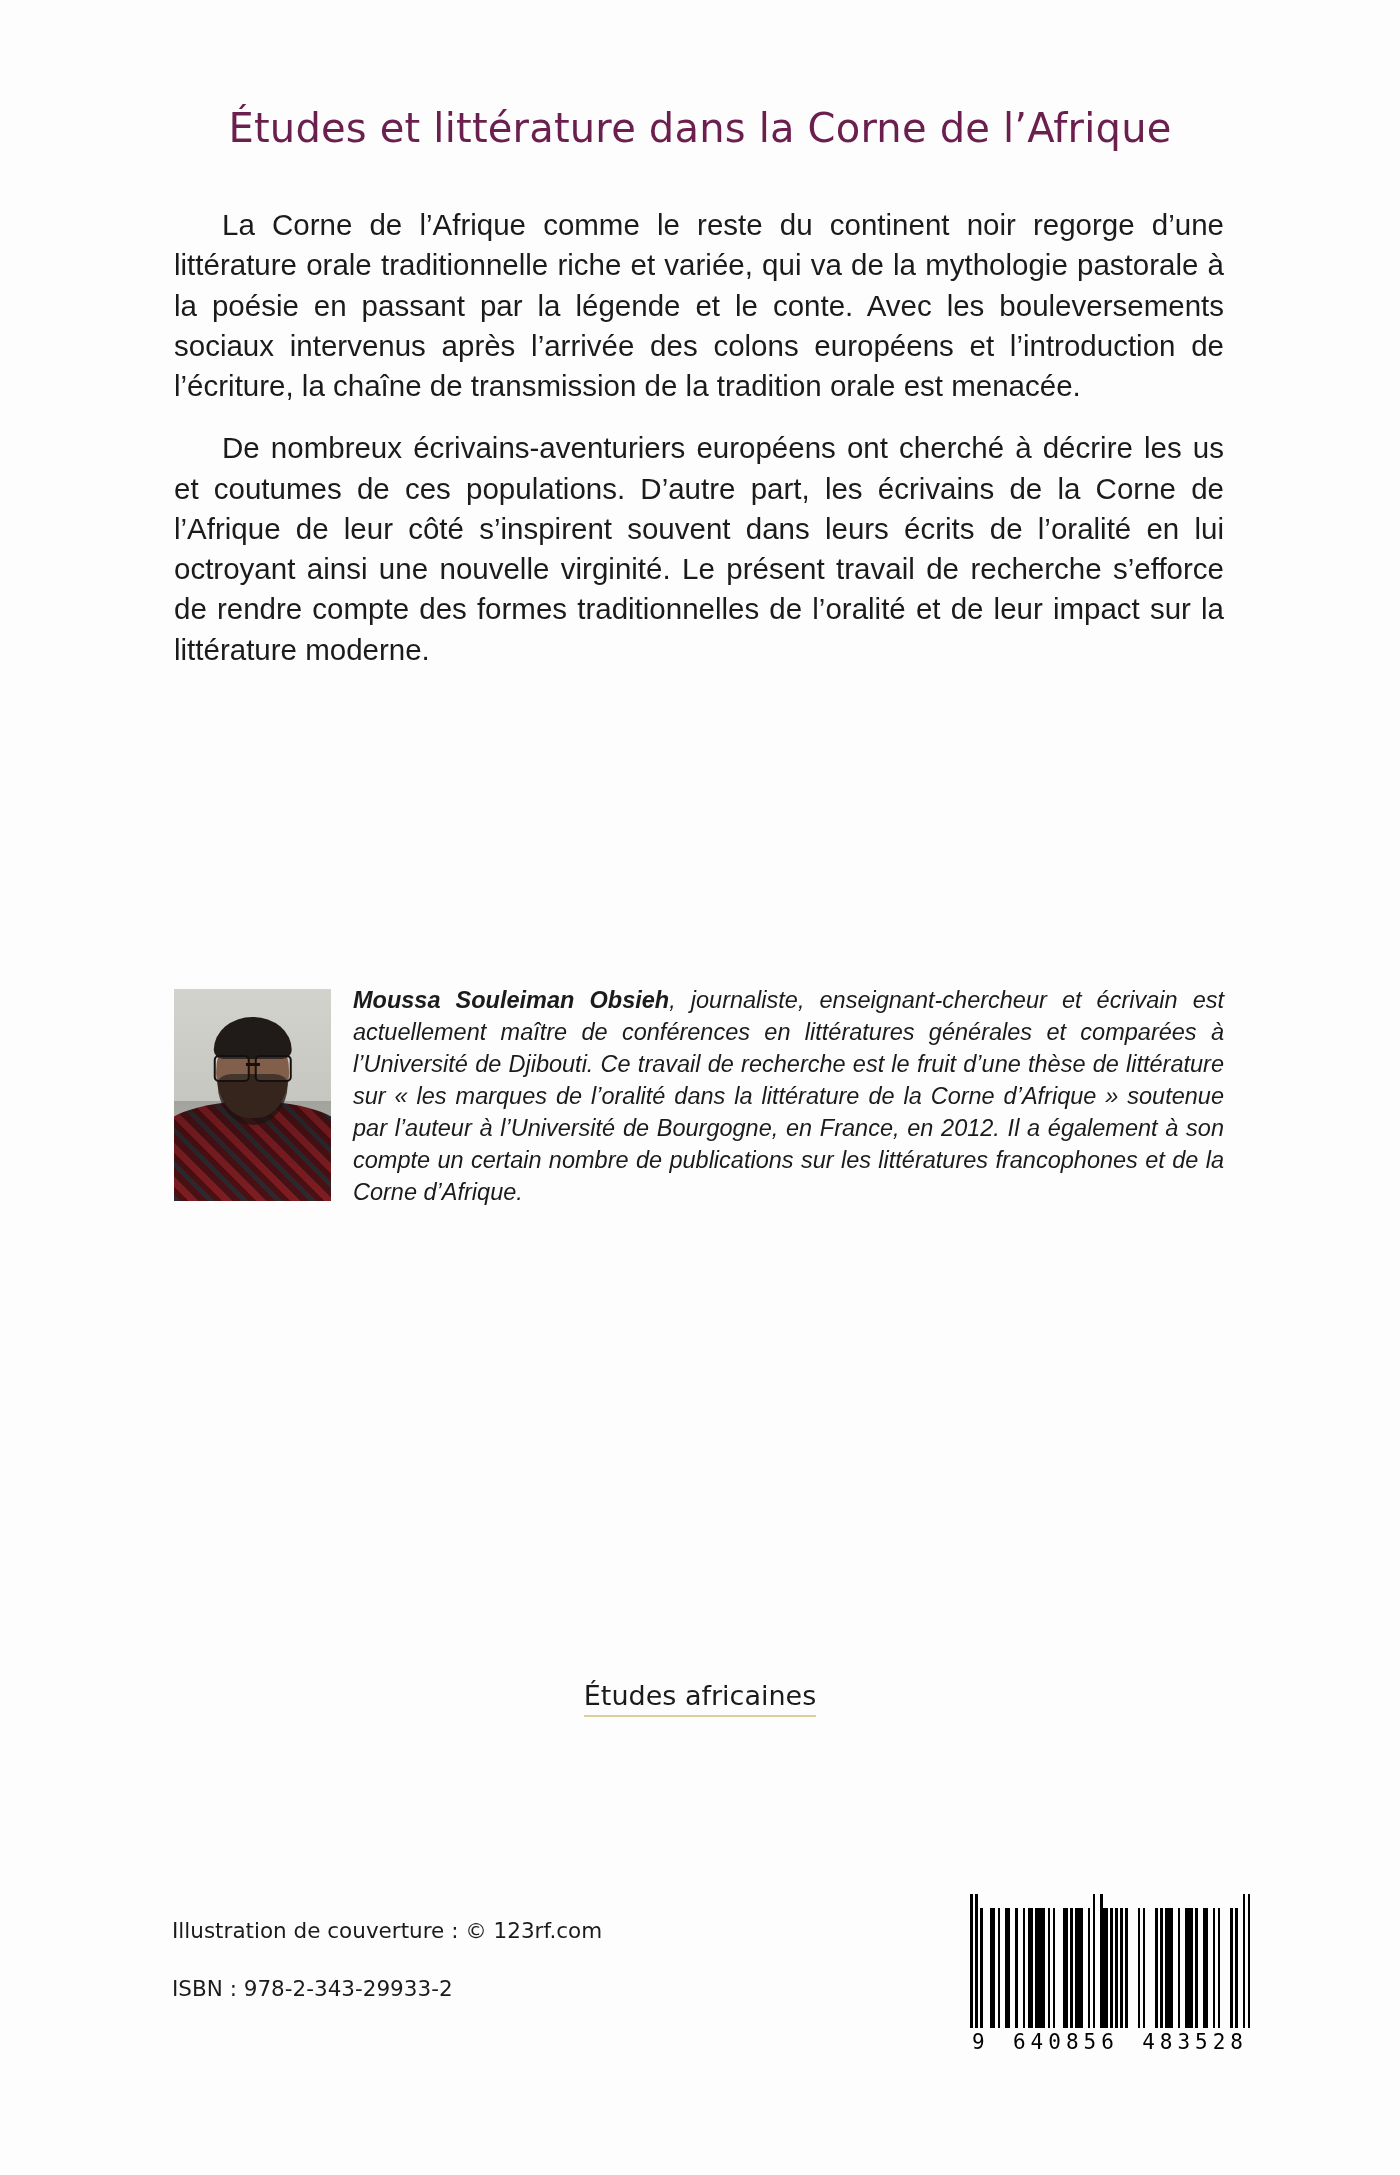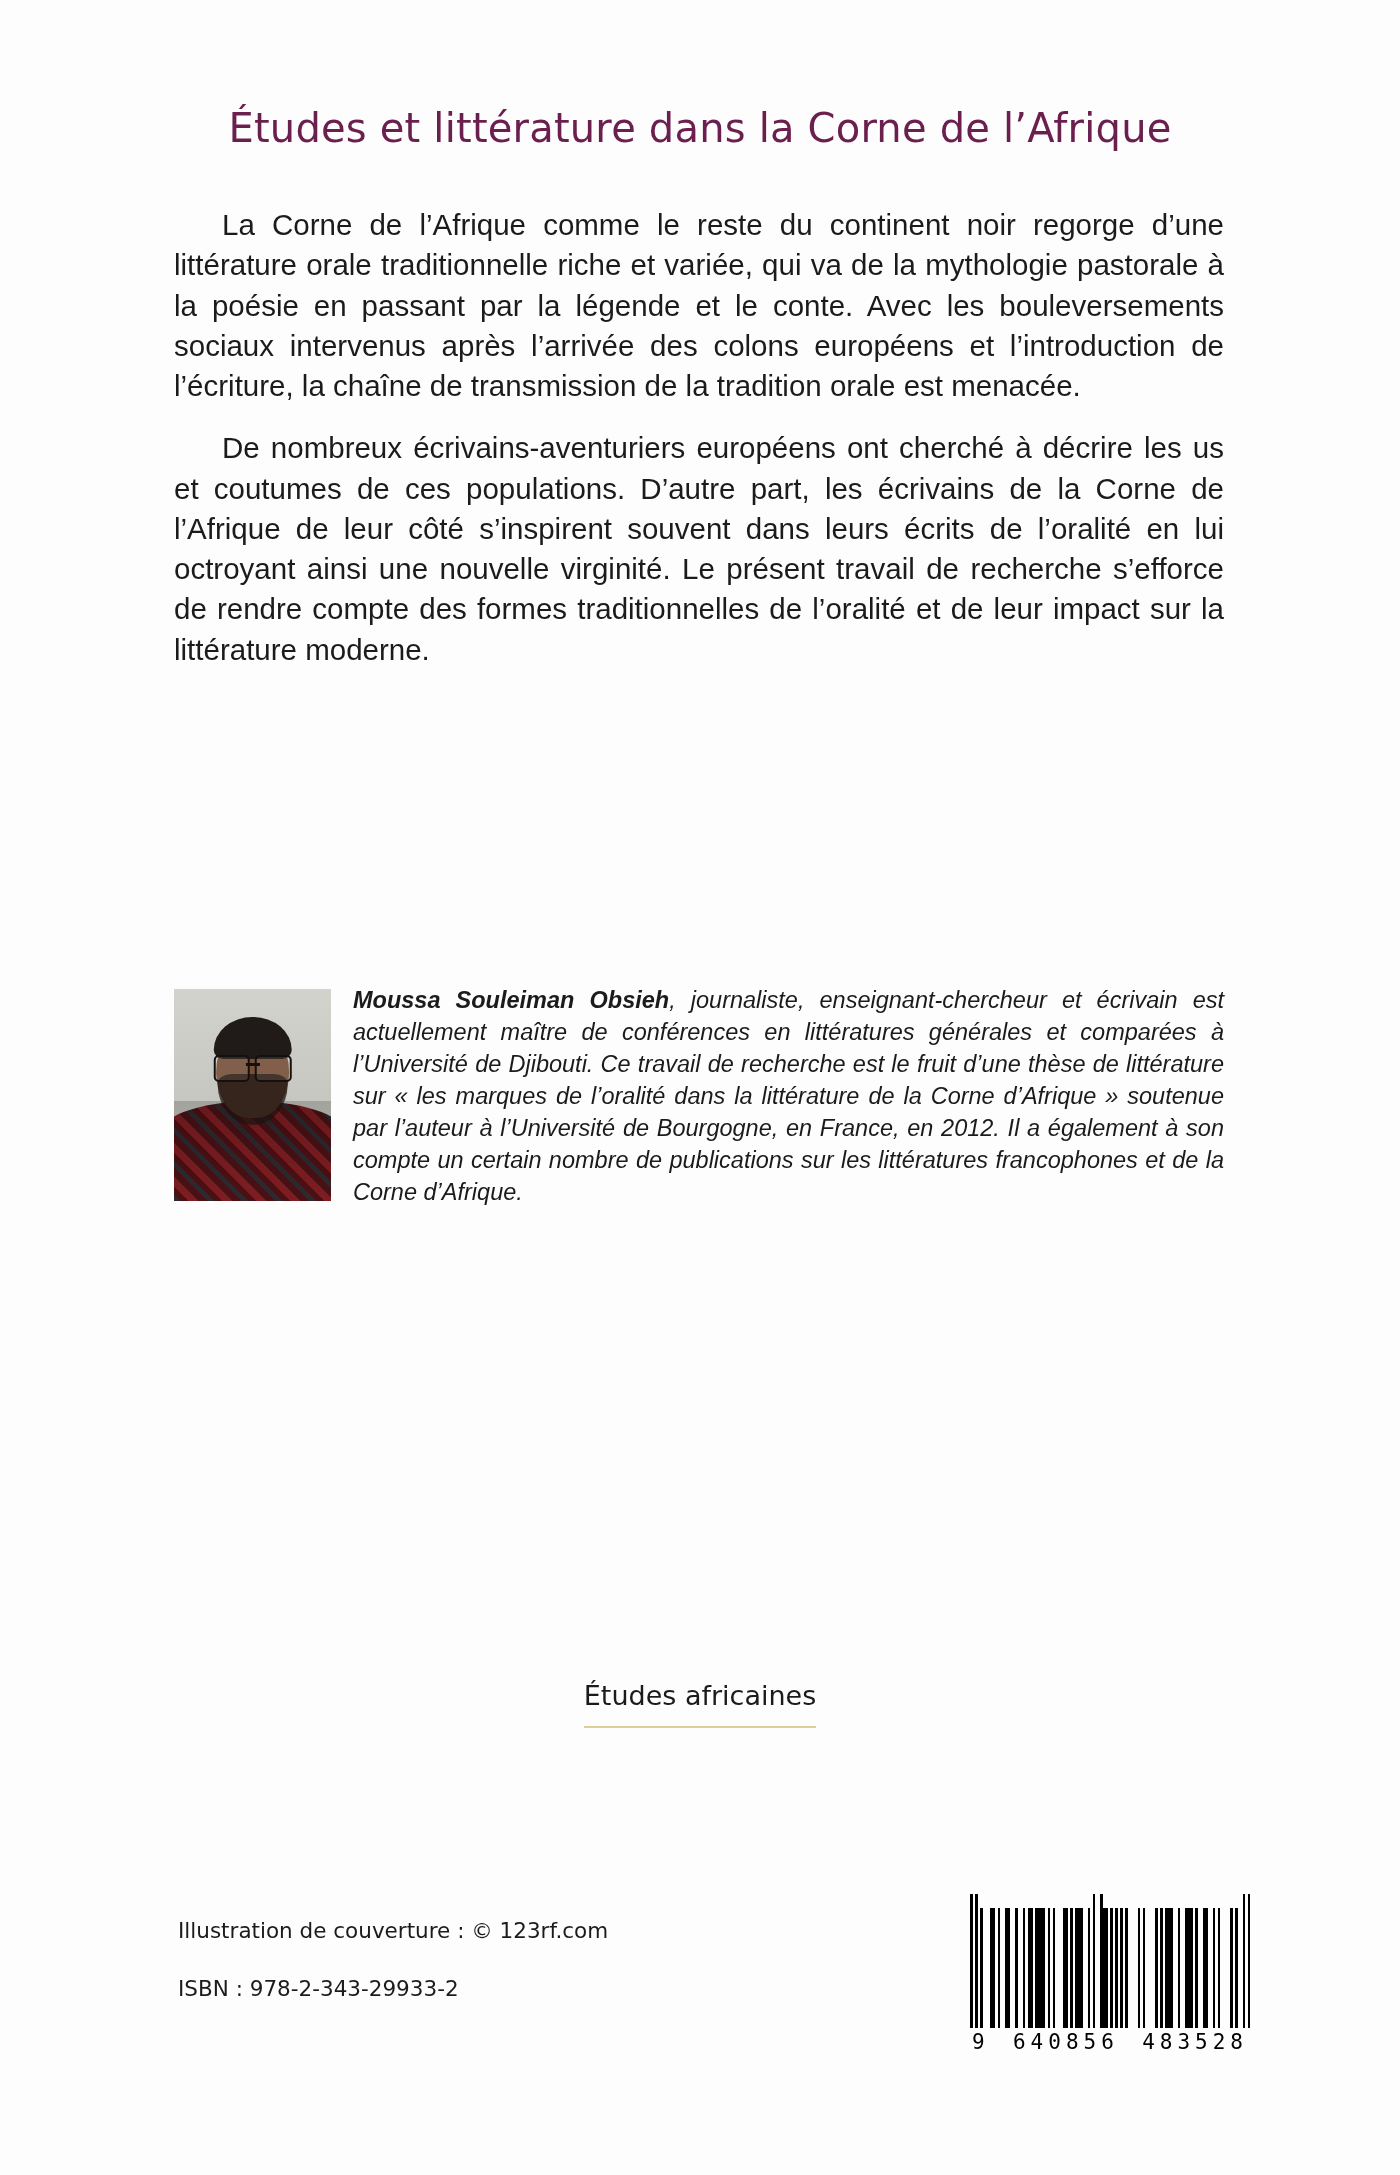--- a/index.html
+++ b/index.html
@@ -163,35 +163,35 @@
     position: absolute;
     left: 0; right: 0;
     top: 1680px;
     text-align: center;
   }
   .collection-title {
     font-family: "DejaVu Sans", sans-serif;
     font-size: 27px;
     color: #1b1b1b;
     display: inline-block;
-    padding-bottom: 15px;
+    padding-bottom: 4px;
     border-bottom: 2.5px solid #d8cf9a;
   }
   .collection-sub {
     margin-top: 7px;
     font-size: 21px;
     font-style: italic;
     color: #1b1b1b;
     font-family: "DejaVu Sans", sans-serif;
   }
 
   
   .footer-left {
     position: absolute;
-    left: 178px;
+    left: 172px;
     top: 1918px;
     font-family: "DejaVu Sans", sans-serif;
     color: #1b1b1b;
   }
   .foot-illus { font-size: 21.5px; }
   .foot-isbn { font-size: 21.5px; margin-top: 33px; }
   .foot-price { font-size: 27px; margin-top: 20px; }
 
   
   .barcode {

